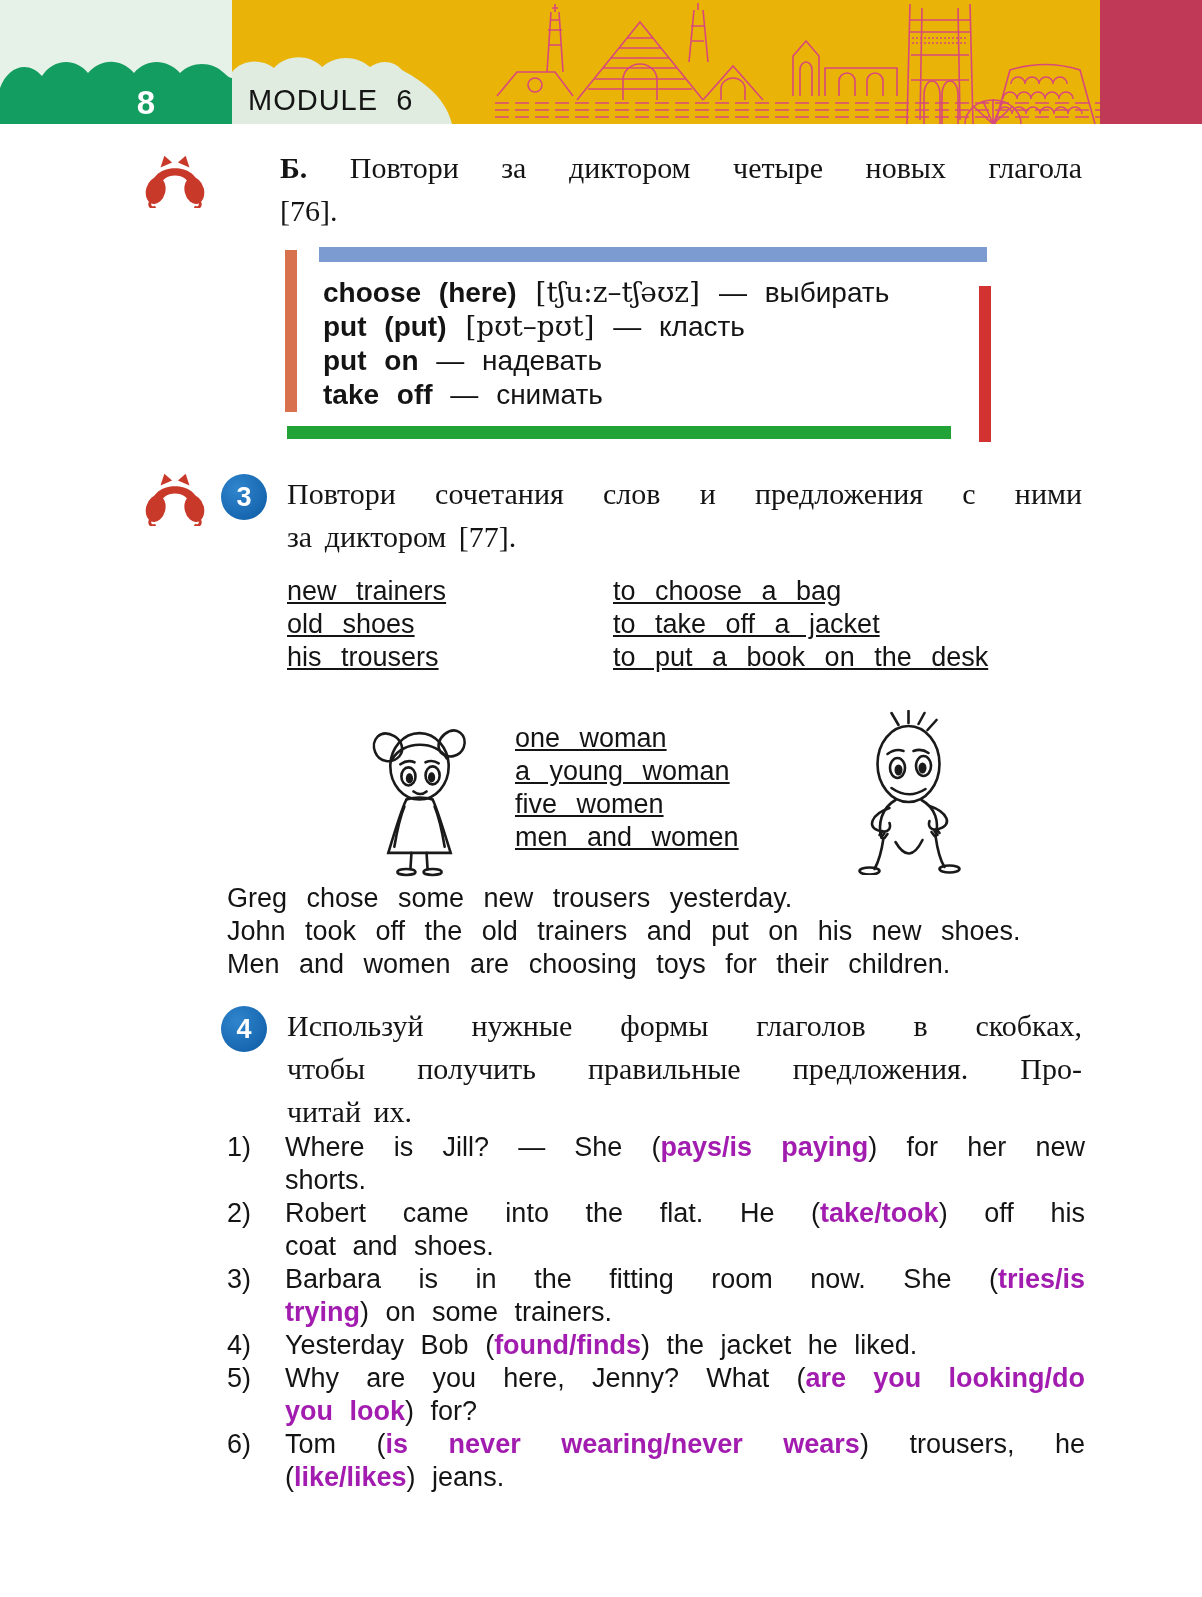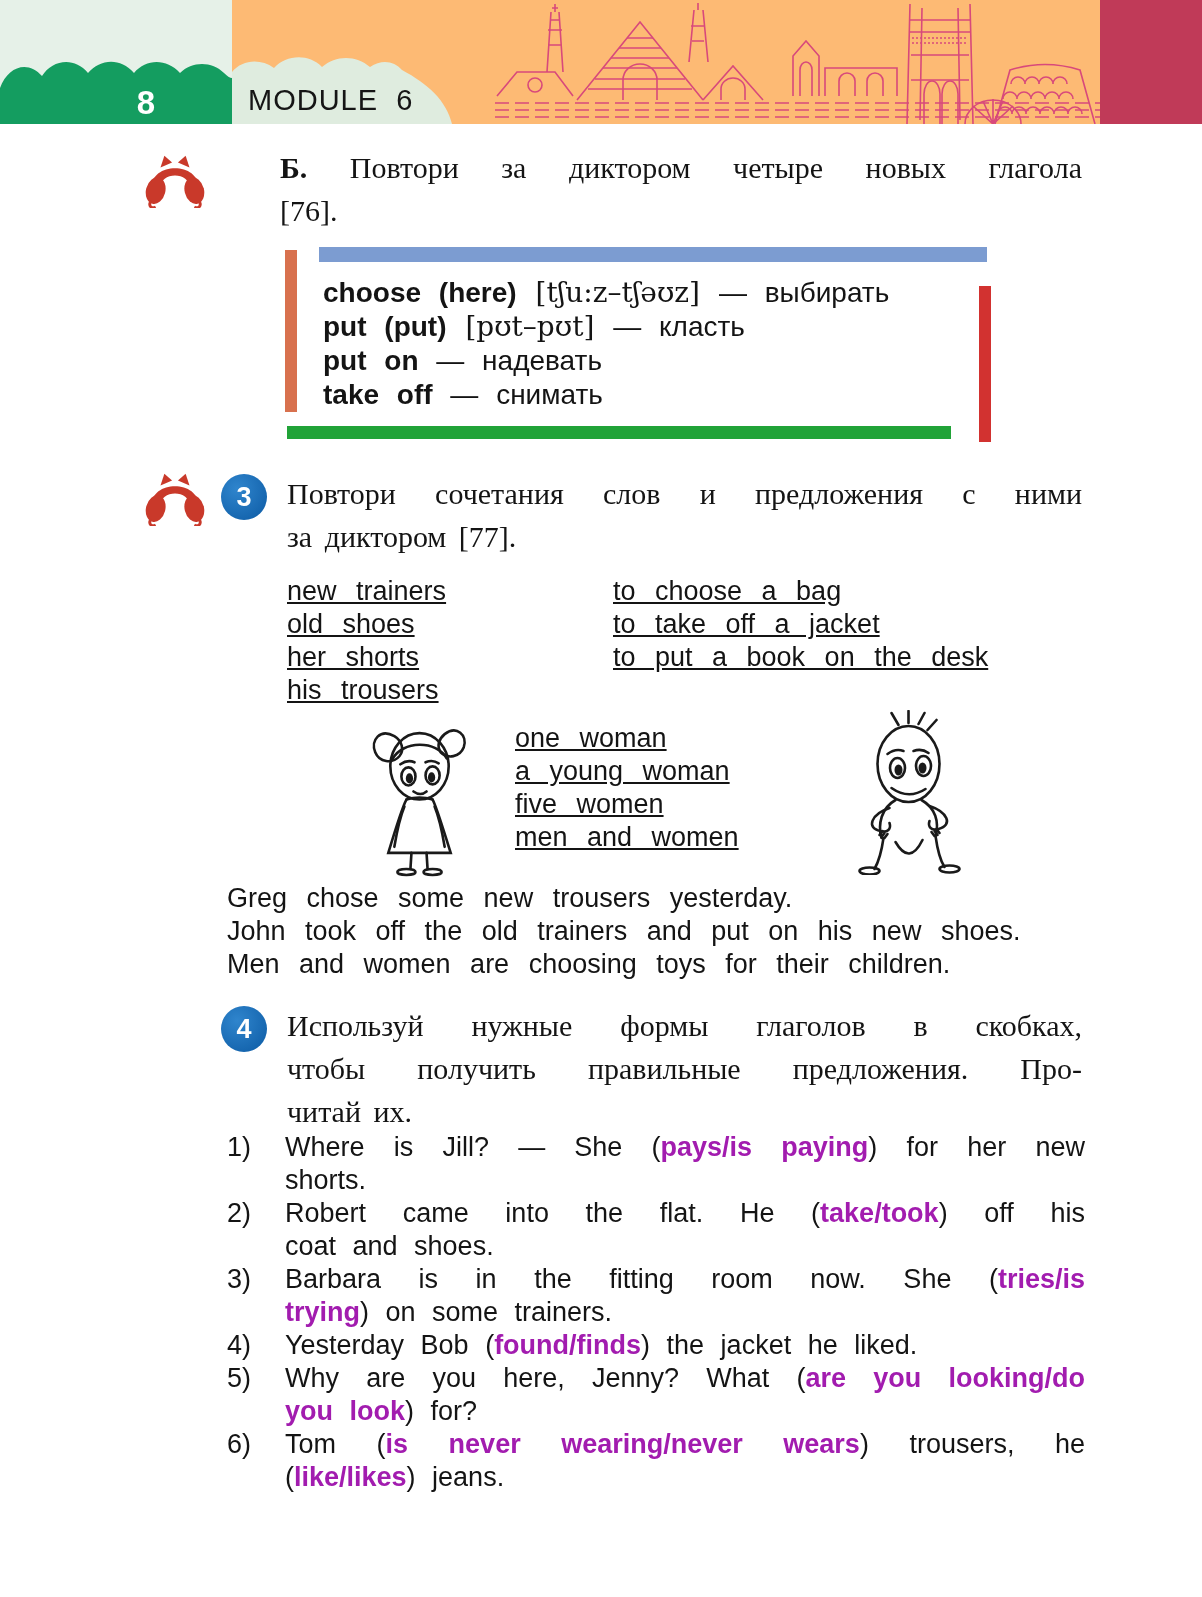--- a/index.html
+++ b/index.html
@@ -6,21 +6,21 @@
   .page{position:relative;width:1202px;height:1597px;background:#ffffff;overflow:hidden;
         font-family:"Liberation Sans","DejaVu Sans",sans-serif;color:#141414;}
   .abs{position:absolute;}
 
   
   .hdr{position:absolute;left:0;top:0;width:1202px;height:124px;}
   .hdr-left{position:absolute;left:0;top:0;width:232px;height:124px;background:#e6f1e8;}
   .hdr-left svg{position:absolute;left:0;top:0;}
   .page-num{position:absolute;left:118px;top:84px;width:56px;text-align:center;
             font-size:33px;font-weight:700;color:#ffffff;}
-  .hdr-pink{position:absolute;left:232px;top:0;width:868px;height:124px;background:#fdba74;overflow:hidden;}
+  .hdr-pink{position:absolute;left:232px;top:0;width:868px;height:124px;background:#eab308;overflow:hidden;}
   .skyline{position:absolute;left:263px;top:0;}
   .blob{position:absolute;left:0;top:0;}
   .module-label{position:absolute;left:16px;top:84px;font-size:29px;color:#151515;
                 letter-spacing:1px;white-space:pre;}
   .hdr-crimson{position:absolute;left:1100px;top:0;width:102px;height:124px;background:#c03a58;}
 
   
   .serif{font-family:"Liberation Serif","DejaVu Serif",serif;}
   .instr{font-size:30px;line-height:43px;word-spacing:5px;}
   .tline{width:100%;}
@@ -159,21 +159,20 @@
   </div>
   <div class="badge" style="left:221px;top:474px;">3</div>
   <div class="abs serif instr" style="left:287px;top:472px;width:795px;">
       <div class="tline fill">Повтори сочетания слов и предложения с ними</div>
       <div class="tline">за диктором [77].</div>
     </div>
 
   <div class="abs wordlist" style="left:287px;top:575px;width:320px;">
       <div class="tline">new trainers</div>
       <div class="tline">old shoes</div>
-      <div class="tline">her shorts</div>
       <div class="tline">his trousers</div>
     </div>
   <div class="abs wordlist" style="left:613px;top:575px;width:470px;">
       <div class="tline">to choose a bag</div>
       <div class="tline">to take off a jacket</div>
       <div class="tline">to put a book on the desk</div>
     </div>
 
   <div class="figure" style="left:366px;top:714px;">
     <svg width="106" height="163" viewBox="0 0 105 162">

